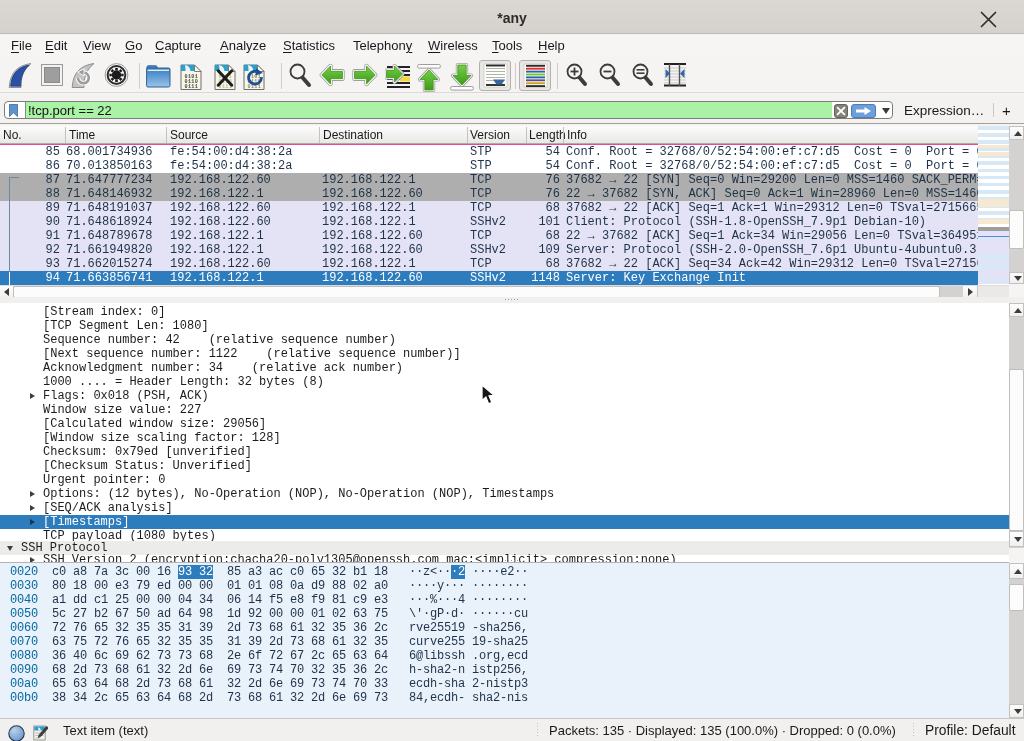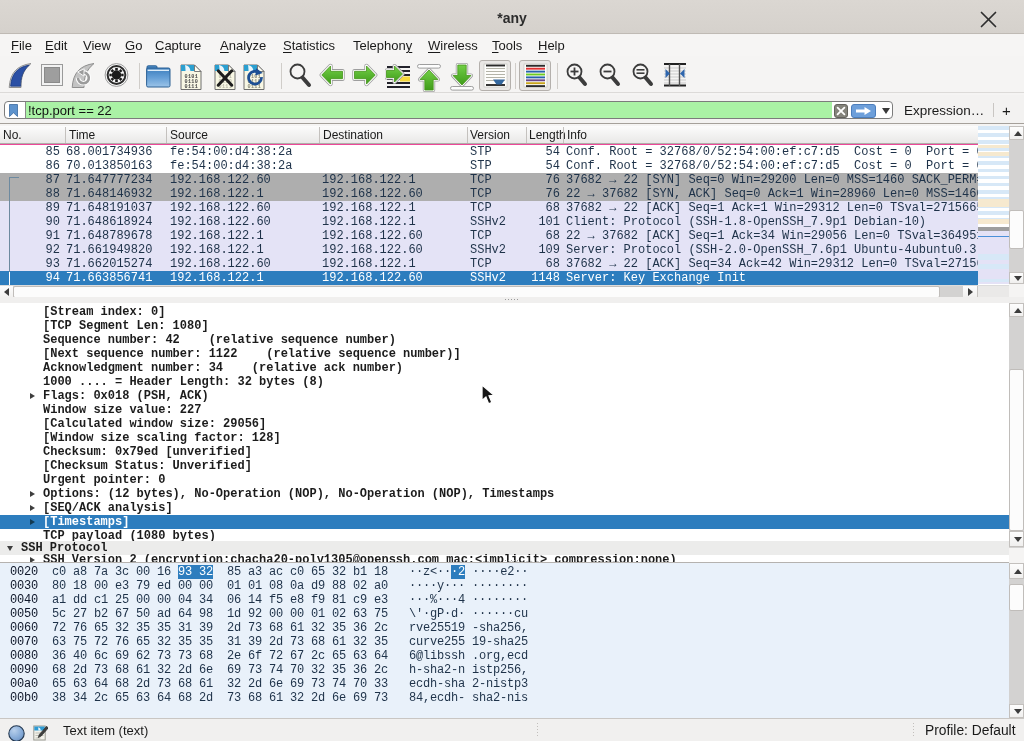--- a/index.html
+++ b/index.html
@@ -60,32 +60,32 @@
 
 .sb{position:absolute;background:#d3d2d1;}
 .sbbtn{position:absolute;left:0;width:15px;height:13px;background:linear-gradient(#fdfdfd,#f0efee);border:1px solid #c3c0bd;}
 .sbthumb{position:absolute;left:0;width:15px;background:#fcfcfc;border:1px solid #c0bdba;border-radius:2px;}
 .arr{width:0;height:0;position:absolute;}
 
 #hscroll{position:absolute;left:0;top:285px;width:1009px;height:12px;background:#f2f1f0;border-top:1px solid #dcdcdc;}
 
 #details{position:absolute;left:0;top:301px;width:1009px;height:261px;background:#fff;overflow:hidden;
   font-family:"Liberation Mono",monospace;font-size:12px;color:#1c1c1c;}
-.dl{position:absolute;left:0;width:1009px;height:14px;line-height:14px;white-space:pre;font-weight:bold;}
+.dl{position:absolute;left:0;width:1009px;height:14px;line-height:14px;white-space:pre;}
 .dtxt{position:absolute;left:43px;}
 .dtxt2{position:absolute;left:21px;}
 .dtri{position:absolute;width:0;height:0;top:3.5px;border-top:3.5px solid transparent;border-bottom:3.5px solid transparent;border-left:5px solid #3e3e3e;}
 .dtrid{position:absolute;width:0;height:0;top:5px;border-left:3.5px solid transparent;border-right:3.5px solid transparent;border-top:5px solid #3e3e3e;}
 .dsel{background:#2d7dbe;color:#fff;}
 
 #hexpane{position:absolute;left:0;top:562px;width:1009px;height:156px;background:#e9f1fa;
   border-top:1px solid #b5b2af;overflow:hidden;font-family:"Liberation Mono",monospace;
   font-size:12px;letter-spacing:-0.2px;color:#1e3249;}
 .hx{position:absolute;left:10px;height:14px;line-height:14px;white-space:pre;}
-.off{color:#0f172a;}
+.off{color:#0369a1;}
 .hl{background:#2d7dbe;color:#fff;}
 
 #statusbar{position:absolute;left:0;top:718px;width:1024px;height:23px;background:#f1f0ef;
   border-top:1px solid #c9c6c3;font-size:13px;color:#1a1a1a;}
 .ssep{position:absolute;top:4px;width:1px;height:15px;background:repeating-linear-gradient(#c2bfbc 0 1px,transparent 1px 3px);}
 </style></head>
 <body>
 <div id="titlebar">
     <div id="title">*any</div>
     <svg id="closex" width="17" height="17" viewBox="0 0 17 17">
@@ -491,15 +491,16 @@
     <path d="M5.2 2.2 C6.8 2.6 7.6 3.6 7.7 5.5 L5.4 5.5 Z" fill="#eaf6fc"></path>
     <g stroke="#b8b8ae" stroke-width="0.9">
         <line x1="2.5" y1="8" x2="10.5" y2="8"></line>
         <line x1="2.5" y1="10.5" x2="10.5" y2="10.5"></line>
         <line x1="2.5" y1="13" x2="7.5" y2="13"></line>
       </g>
     <path d="M13.6 1.2 L6.4 9.4 L5.2 12.6 L8.2 11.1 L15.2 3.1 Z" fill="#3f3f3f" stroke="#1d1d1d" stroke-width="0.6"></path>
   </svg>
   <span style="position:absolute;left:63px;top:4px">Text item (text)</span>
   <div class="ssep" style="left:537px"></div>
+  <span style="position:absolute;left:549px;top:4px">Packets: 135 · Displayed: 135 (100.0%) · Dropped: 0 (0.0%)</span>
   <div class="ssep" style="left:913px"></div>
   <span style="position:absolute;left:925px;top:4px;font-size:13.8px">Profile: Default</span>
 </div>
 
 </body></html>

